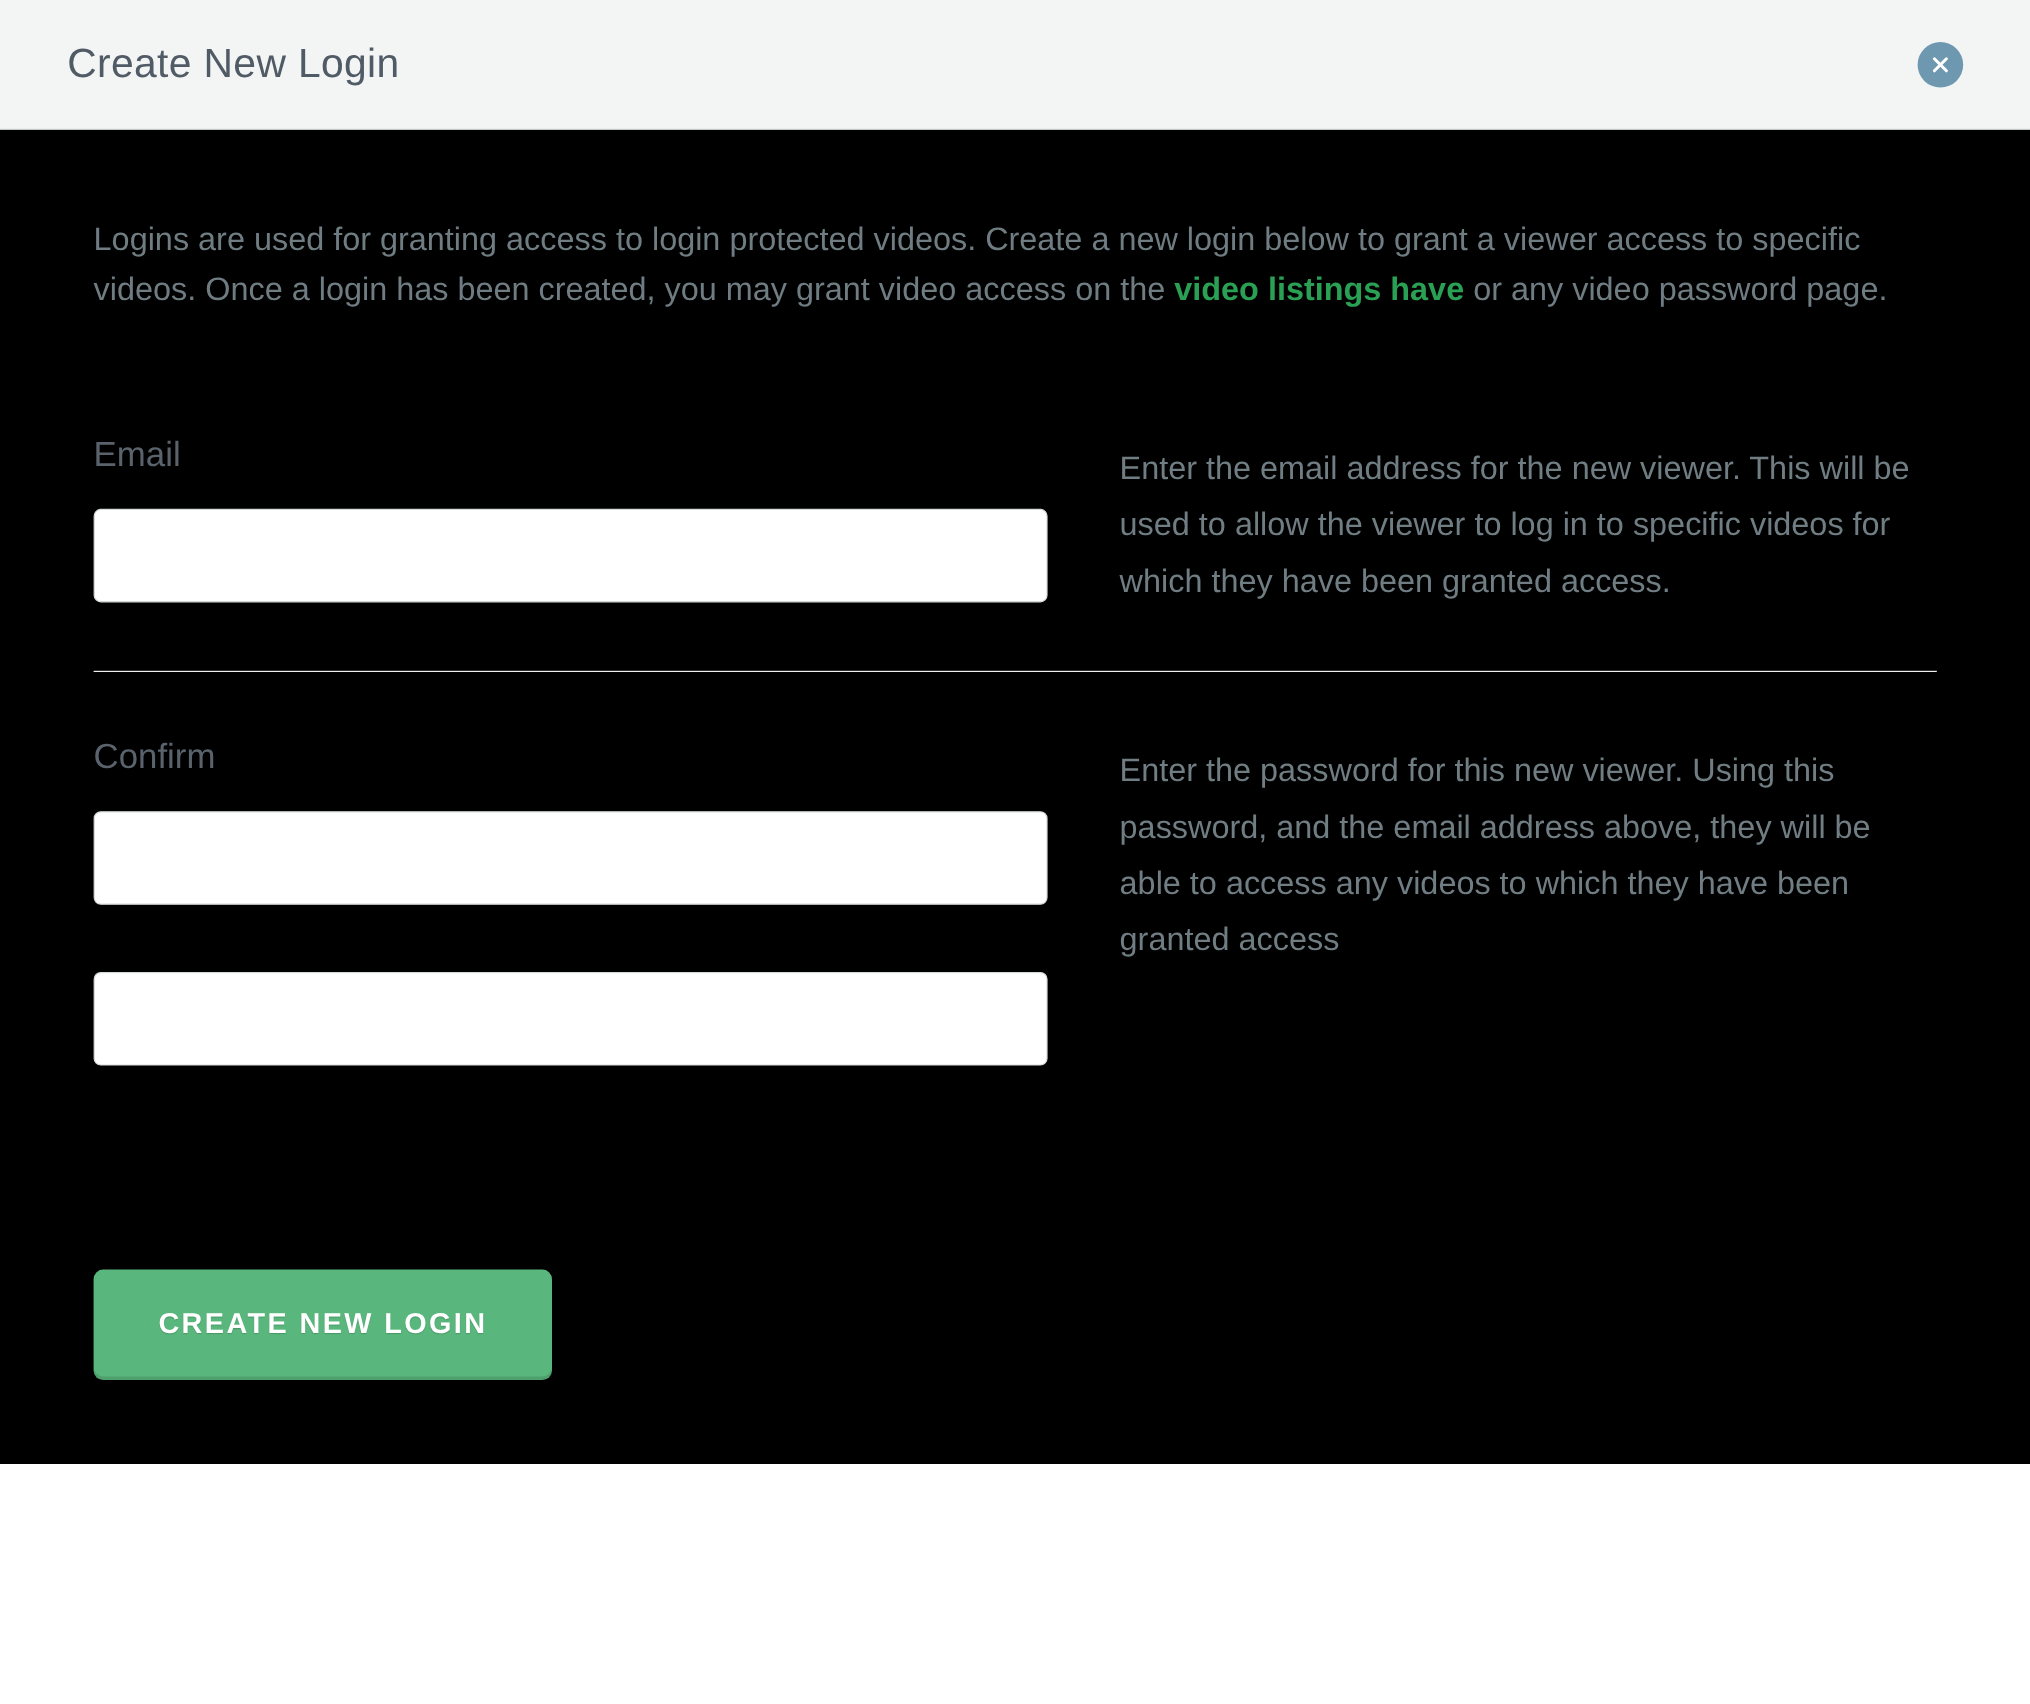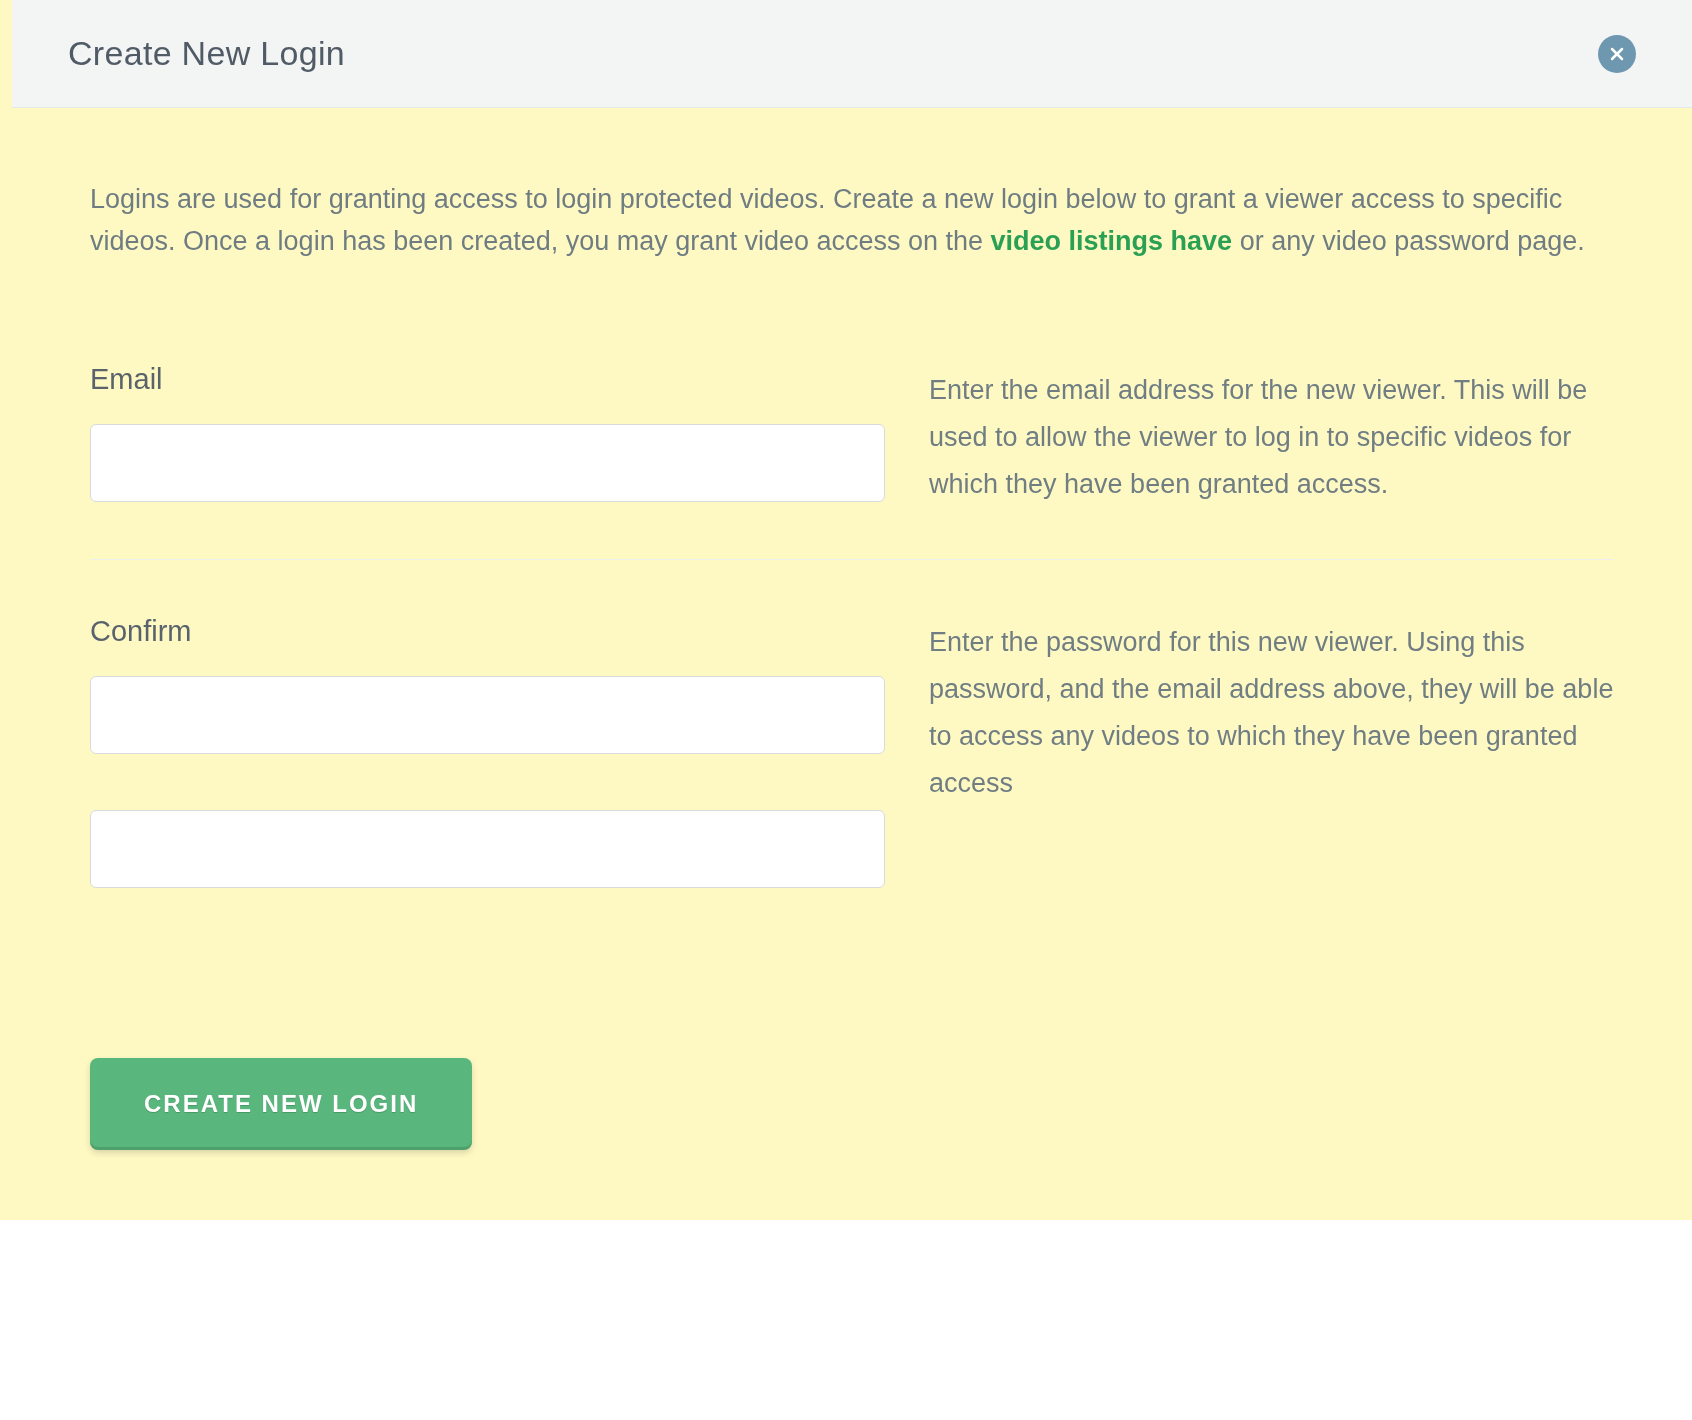--- a/index.html
+++ b/index.html
@@ -11,22 +11,21 @@
     body {
       font-family: -apple-system, BlinkMacSystemFont, "Segoe UI", Helvetica, Arial, sans-serif;
       background: #ffffff;
       width: 1692px;
       height: 1420px;
       overflow: hidden;
     }
 
     .modal {
       width: 100%;
-      background: #fef9c3;
-      padding-left: 12px;
+      background: #000000;
     }
 
     .modal-header {
       background: #f3f5f5;
       border-bottom: 1px solid #e5e8e8;
       padding: 34px 56px 34px 56px;
       display: flex;
       align-items: center;
       justify-content: space-between;
     }
@@ -69,21 +68,21 @@
     }
 
     .intro-text a {
       color: #2aa054;
       text-decoration: none;
       font-weight: 600;
     }
 
     .form-section {
       display: flex;
-      gap: 44px;
+      gap: 60px;
       padding-bottom: 50px;
     }
 
     .form-section.with-divider {
       border-bottom: 1px solid #efefef;
       margin-bottom: 55px;
     }
 
     .form-left {
       flex: 0 0 795px;

